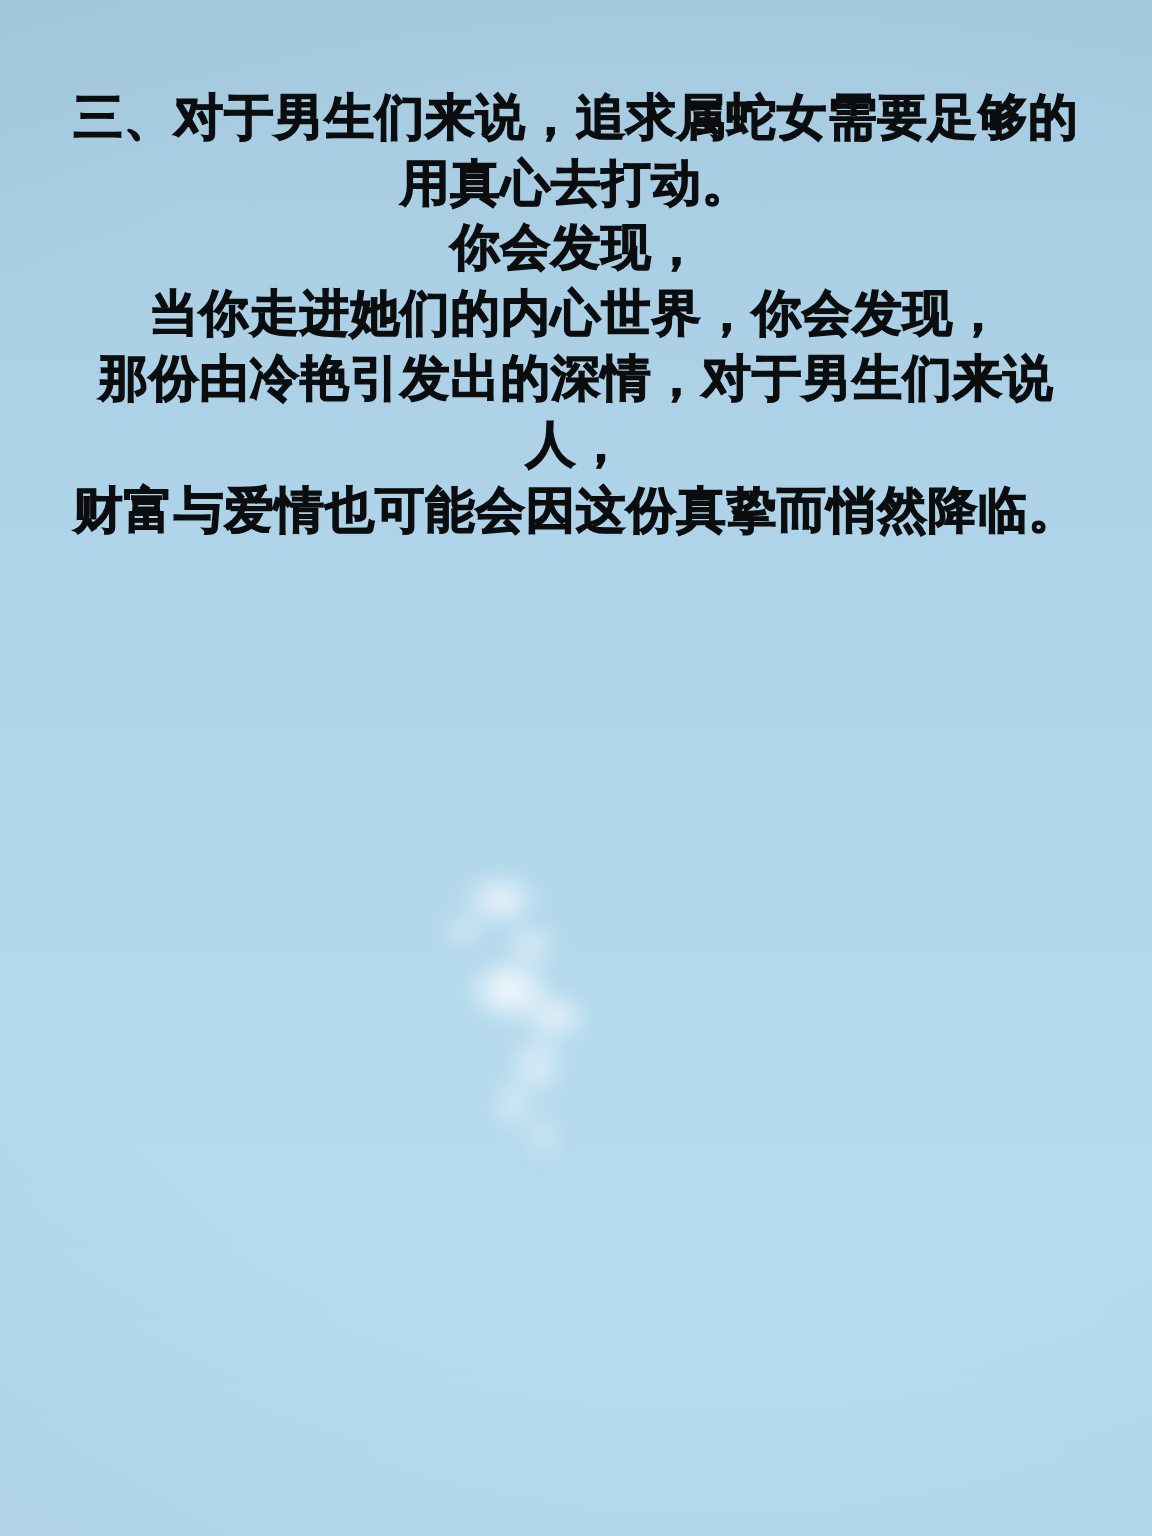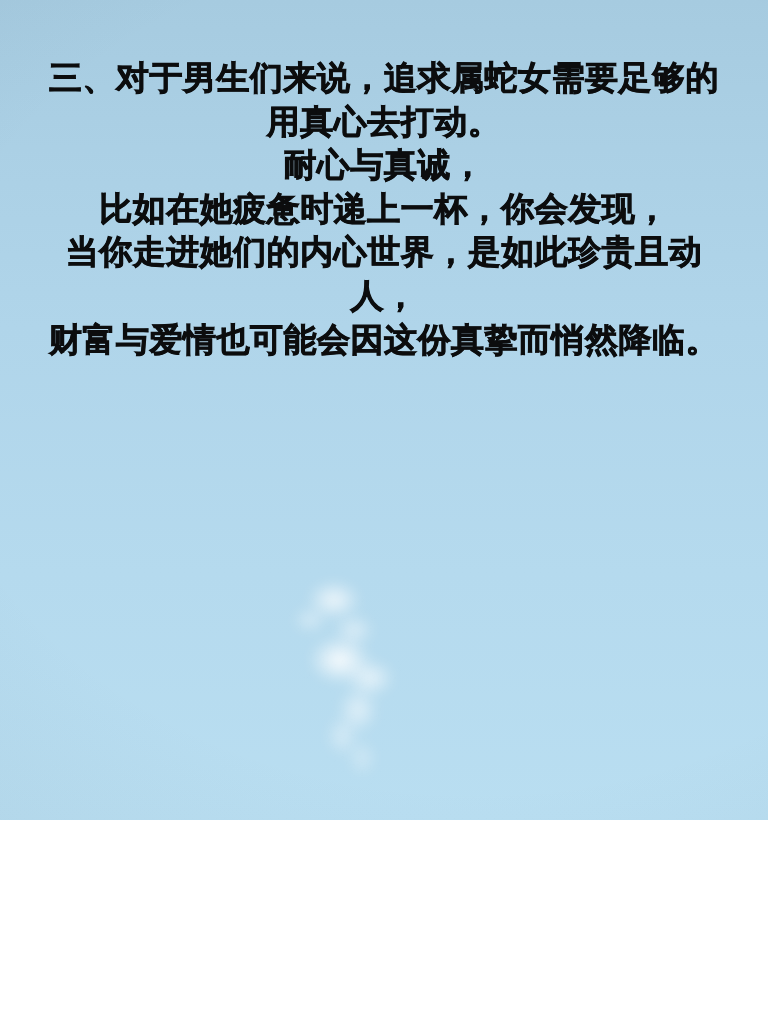--- a/index.html
+++ b/index.html
@@ -8,21 +8,21 @@
   }
   body {
     width: 768px;
     height: 1024px;
     overflow: hidden;
     font-family: "Liberation Sans", "DejaVu Sans", sans-serif;
   }
   .stage {
     position: relative;
     width: 768px;
-    height: 820px;
+    height: 1024px;
     
     background: linear-gradient(180deg,
       #a6cbe0 0%,
       #abd0e5 18%,
       #b0d5ea 40%,
       #b5daee 70%,
       #b9def1 100%);
     overflow: hidden;
   }
   
@@ -71,21 +71,21 @@
 </style>
 </head>
 <body>
 
 <div class="stage">
   <div class="vignette"></div>
 
   <div class="caption">
     <div class="line">三、对于男生们来说，追求属蛇女需要足够的</div>
     <div class="line">用真心去打动。</div>
-    <div class="line">耐心与真诚，</div>
-    <div class="line">比如在她疲惫时递上一杯，你会发现，</div>
-    <div class="line">当你走进她们的内心世界，是如此珍贵且动</div>
+    <div class="line">你会发现，</div>
+    <div class="line">当你走进她们的内心世界，你会发现，</div>
+    <div class="line">那份由冷艳引发出的深情，对于男生们来说</div>
     <div class="line">人，</div>
     <div class="line">财富与爱情也可能会因这份真挚而悄然降临。</div>
   </div>
 
   <div class="cloud"></div>
 </div>
 
 </body></html>

